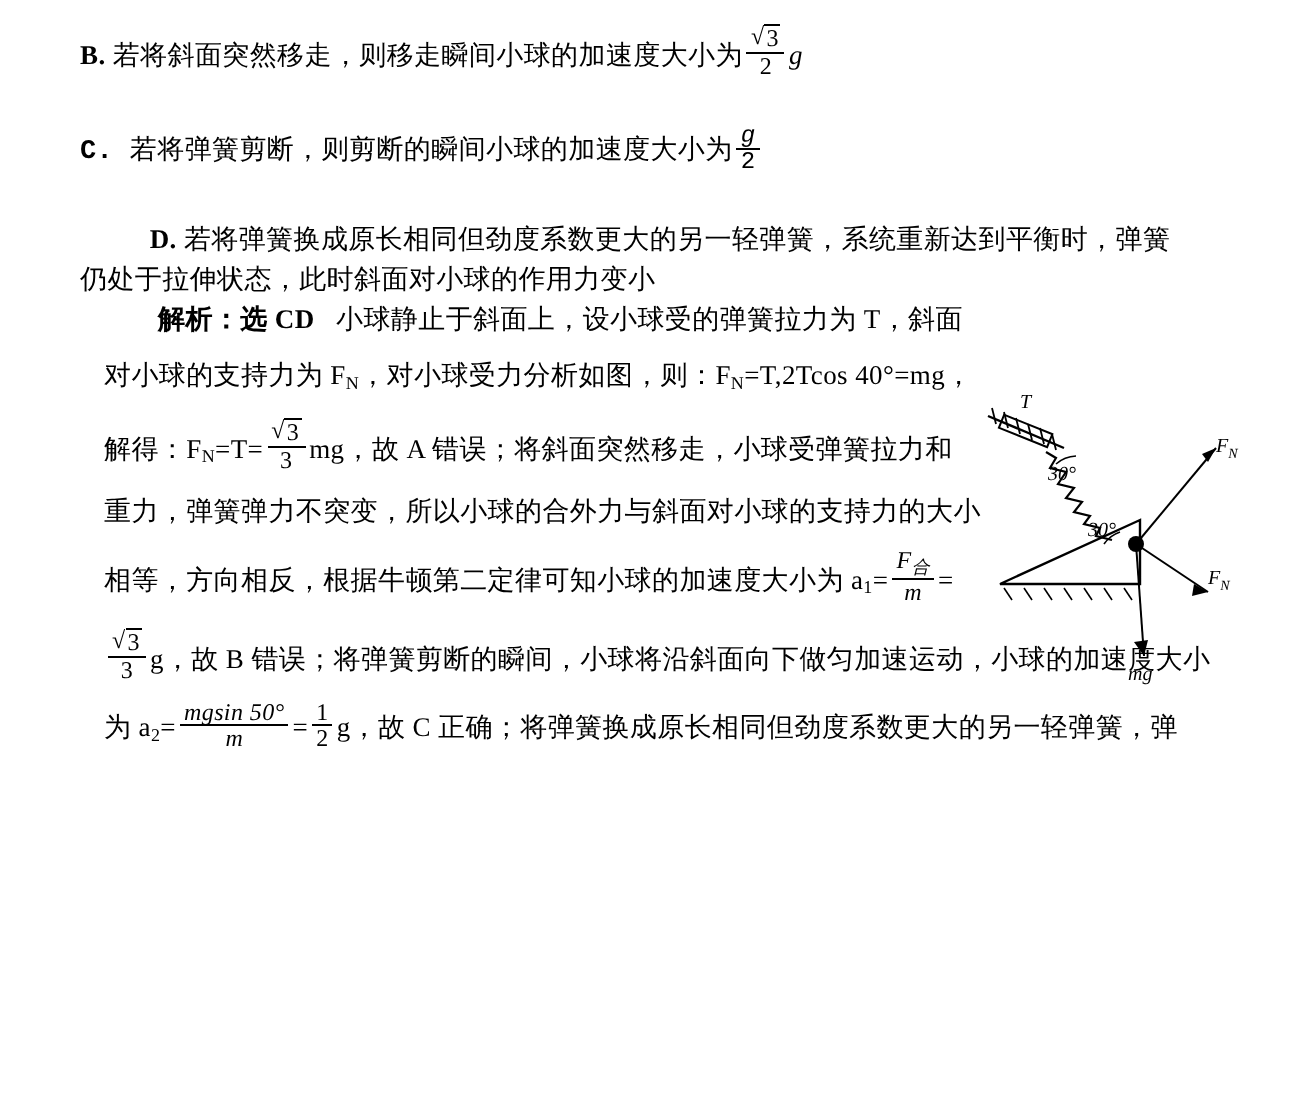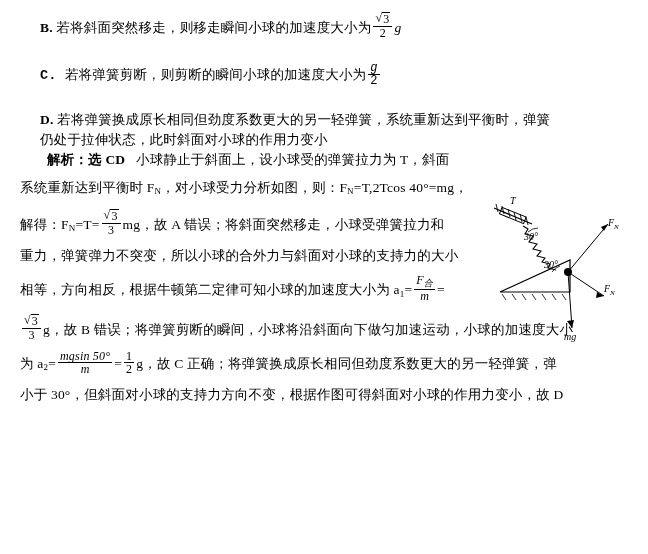--- a/index.html
+++ b/index.html
@@ -27,21 +27,21 @@
     font-size:12px;
     margin:0 2px;
   }
   .frac .num{display:block;padding:0 2px;}
   .frac .den{display:block;border-top:1px solid #000;padding:0 2px;}
   .ital{font-style:italic;}
   .sqrt{display:inline-block;}
   .sqrt .rad{position:relative;top:-1px;}
   .ov{border-top:1px solid #000;padding:0 1px 0 1px;display:inline-block;line-height:1.1;}
   .sol{margin-top:14px;}
-  .solwrap{margin:0 28px 0 20px;}
+  .solwrap{margin:0 28px 0 52px;}
   .figure{
     position:absolute;
     right:8px;
     top:176px;
     width:160px;
     height:170px;
   }
   sub{font-size:9px;vertical-align:-0.25em;}
   .figtext{font-size:10px;font-style:italic;font-family:"Liberation Serif",serif;}
 </style>
@@ -53,36 +53,36 @@
   <div class="block line opt" style="margin-top:12px;">
     <b>B.</b>
     <span>若将斜面突然移走，则移走瞬间小球的加速度大小为</span><span class="frac"><span class="num"><span class="sqrt"><span class="rad">√</span><span class="ov">3</span></span></span><span class="den">2</span></span><span class="ital">g</span>
   </div>
 
   <div class="block line opt" style="margin-top:22px;font-family:Liberation Mono, monospace;">
     <b>C.</b>
     <span>若将弹簧剪断，则剪断的瞬间小球的加速度大小为</span><span class="frac"><span class="num ital">g</span><span class="den">2</span></span>
   </div>
 
-  <div class="block line opt" style="margin-top:22px;">
+  <div class="block line opt" style="margin-top:22px;text-align:center;">
     <b>D.</b>
     <span>若将弹簧换成原长相同但劲度系数更大的另一轻弹簧，系统重新达到平衡时，弹簧</span>
   </div>
   <div class="block line">
     <span>仍处于拉伸状态，此时斜面对小球的作用力变小</span>
   </div>
 
   <div class="solwrap sol">
 
     <div class="line" style="text-indent:2em;">
       <b>解析：</b><b>选 CD</b>&nbsp;&nbsp;&nbsp;<span>小球静止于斜面上，设小球受的弹簧拉力为 T，斜面</span>
     </div>
 
     <div class="line" style="margin-top:8px;">
-      <span>系统重新达到平衡时 F</span><sub>N</sub><span>，对小球受力分析如图，则：F</span><sub>N</sub><span>=T,2Tcos 40°=mg，</span>
+      <span>对小球的支持力为 F</span><sub>N</sub><span>，对小球受力分析如图，则：F</span><sub>N</sub><span>=T,2Tcos 40°=mg，</span>
     </div>
 
     <div class="line" style="margin-top:8px;">
       <span>解得：F</span><sub>N</sub><span>=T=</span><span class="frac"><span class="num"><span class="sqrt"><span class="rad">√</span><span class="ov">3</span></span></span><span class="den">3</span></span><span>mg，故 A 错误；将斜面突然移走，小球受弹簧拉力和</span>
     </div>
 
     <div class="line" style="margin-top:8px;">
       <span>重力，弹簧弹力不突变，所以小球的合外力与斜面对小球的支持力的大小</span>
     </div>
 
@@ -92,23 +92,20 @@
 
     <div class="line" style="margin-top:10px;">
       <span class="frac"><span class="num"><span class="sqrt"><span class="rad">√</span><span class="ov">3</span></span></span><span class="den">3</span></span><span>g，故 B 错误；将弹簧剪断的瞬间，小球将沿斜面向下做匀加速运动，小球的加速度大小</span>
     </div>
 
     <div class="line" style="margin-top:8px;">
       <span>为 a</span><sub>2</sub><span>=</span><span class="frac"><span class="num ital">mgsin 50°</span><span class="den ital">m</span></span><span>=</span><span class="frac"><span class="num">1</span><span class="den">2</span></span><span>g，故 C 正确；将弹簧换成原长相同但劲度系数更大的另一轻弹簧，弹</span>
     </div>
 
 
-    <div class="line" style="margin-top:8px;">
-      <span>小于 30°，但斜面对小球的支持力方向不变，根据作图可得斜面对小球的作用力变小，故 D</span>
-    </div>
 
 
   </div>
 
   <div class="figure">
     <svg width="160" height="170" viewBox="0 0 160 170">
 
       <g>
         <line x1="14" y1="20" x2="52" y2="36" stroke="#000" stroke-width="1.2"></line>
         <line x1="16" y1="16" x2="18" y2="24" stroke="#000" stroke-width="0.9"></line>

